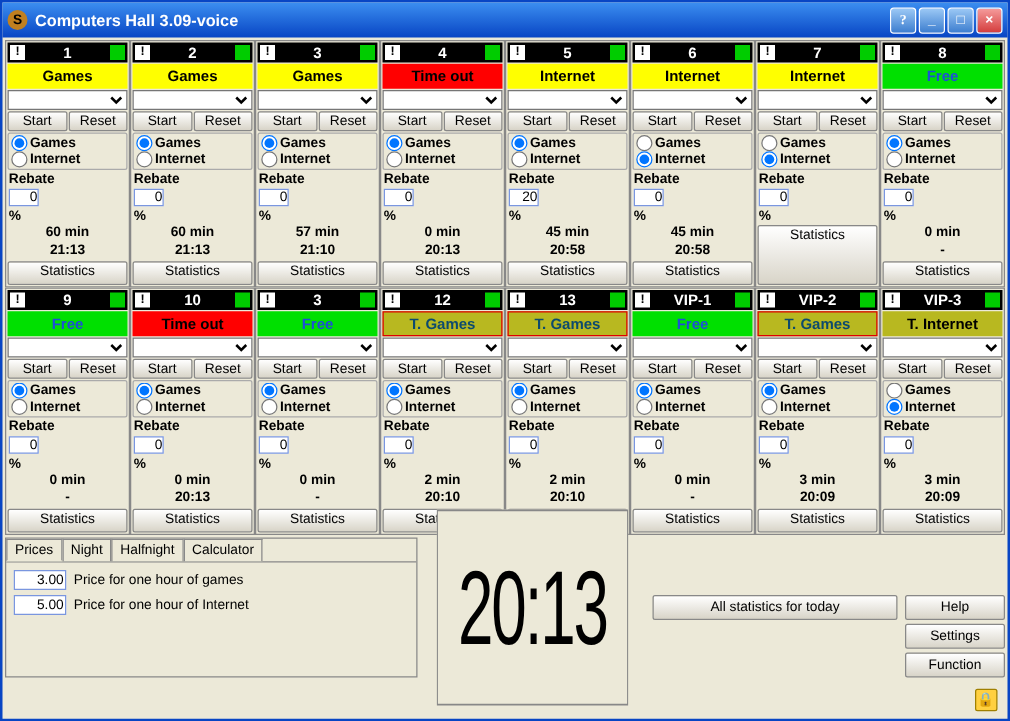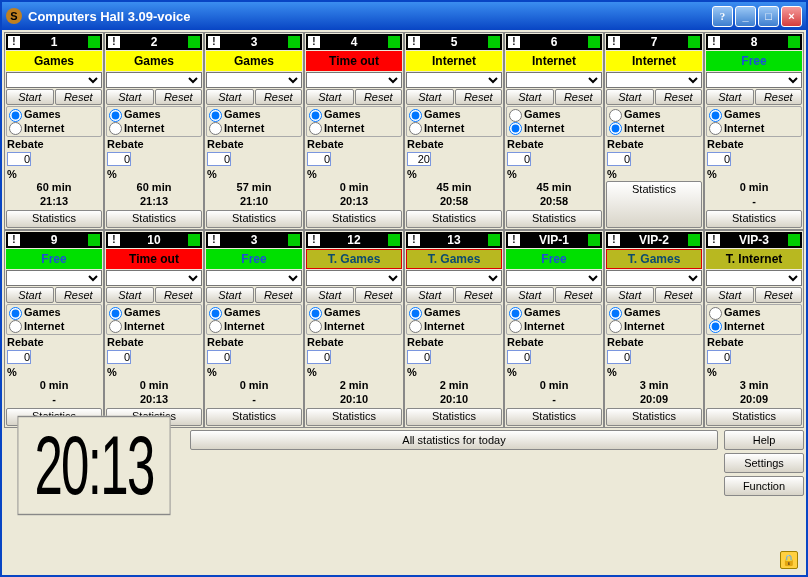--- a/index.html
+++ b/index.html
@@ -20,21 +20,21 @@
 .sq.gr { background: #0c0; }
 .st-status { text-align: center; font-weight: bold; padding: 2px 0; font-size:12px; border: 1px solid transparent; }
 .status-games { background: #ffff00; color:#000; }
 .status-timeout { background: #ff0000; color:#000; }
 .status-internet { background: #ffff00; color:#000; }
 .status-free { background: #00e000; color:#1d4ed8; }
 .status-tgames { background: #b8b820; color:#0c4a6e; border:1px solid #d00;}
 .status-tinternet { background: #b8b820; color:#000; }
 .st-combo { width: 100%; }
 .st-combo select { width: 100%; font-size:11px; background:#fff;}
-.st-btns { display: flex; gap: 1px; font-style: italic; }
+.st-btns { display: flex; gap: 1px; }
 .btn { flex:1; background: linear-gradient(to bottom,#fff,#d8d4c8); border: 1px solid #888; border-radius:2px; padding: 1px 2px; font-size:11px; cursor:pointer; text-align:center;}
 .st-radios { padding: 1px 2px; border:1px solid #aaa; border-radius:2px;}
 .st-radios label { display:block; font-weight:bold; font-size:11px;}
 .st-radios input { margin-right:2px; vertical-align:middle;}
 .st-rebate { display:flex; align-items:flex-start; gap:2px; font-weight:bold; padding:0 1px;flex-direction:column;}
 .st-rebate input { width:24px; text-align:right; font-size:11px; border:1px solid #7a96df;}
 .st-info { text-align:center; font-weight:bold; line-height:1.25; font-size:11px;}
 .st-stats { width:100%; }
 .bottom { display:flex; margin-top:2px; gap:2px; }
 .tabs-area { width: 330px; border:1px solid #888; background:#ece9d8;}
@@ -490,24 +490,42 @@
     </div>
     <div class="st-info">
       <div>3 min</div>
       <div>20:09</div>
     </div>
     <div class="btn st-stats">Statistics</div>
   </div>
       </div>
 
     <div class="bottom">
+      <div class="tabs-area">
+        <div class="tabrow" id="tabrow">
+            <div class="tab active">Prices</div>
+            <div class="tab">Night</div>
+            <div class="tab">Halfnight</div>
+            <div class="tab">Calculator</div>
+          </div>
+        <div class="tab-body">
+          <div class="price-row">
+            <input value="3.00" style="">
+            <span>Price for one hour of games</span>
+          </div>
+          <div class="price-row">
+            <input value="5.00" style="">
+            <span>Price for one hour of Internet</span>
+          </div>
+        </div>
+      </div>
 
       <div class="clock">20:13</div>
 
-      <div style="flex:1; display:flex; gap:6px; padding-left:4px;">
+      <div style="flex:1; display:flex; gap:6px; padding-left:4px;margin-top:46px;">
         <div class="btncol" style="flex:1;">
           <div class="bigbtn">All statistics for today</div>
         </div>
         <div class="btncol" style="width:80px;">
           <div class="bigbtn">Help</div>
           <div class="bigbtn">Settings</div>
           <div class="bigbtn">Function</div>
         </div>
       </div>
     </div>

